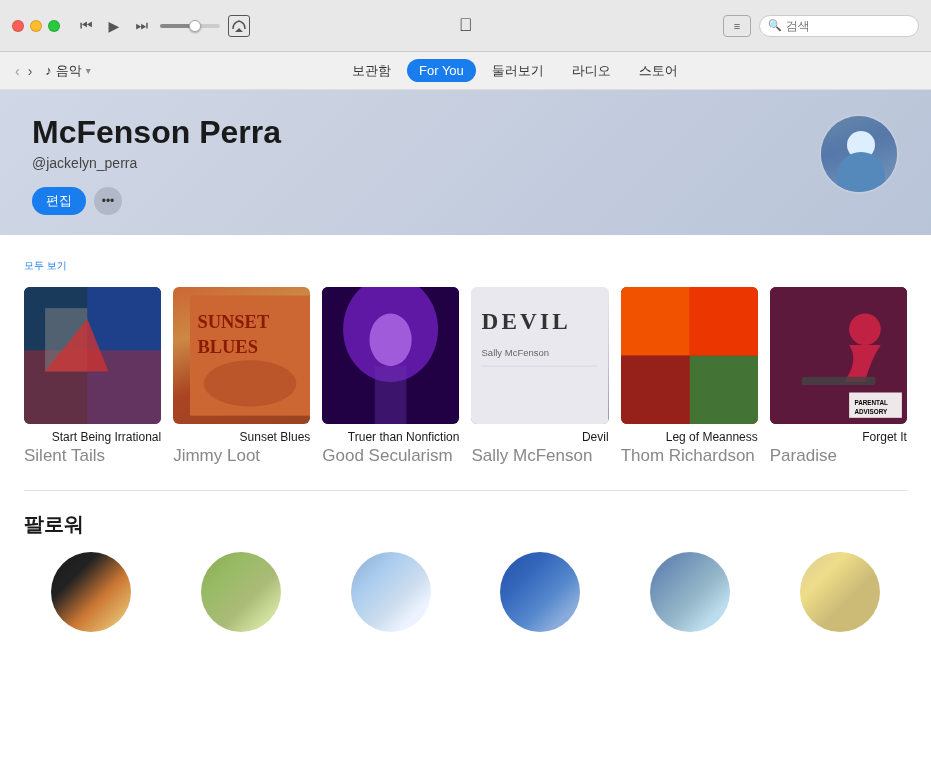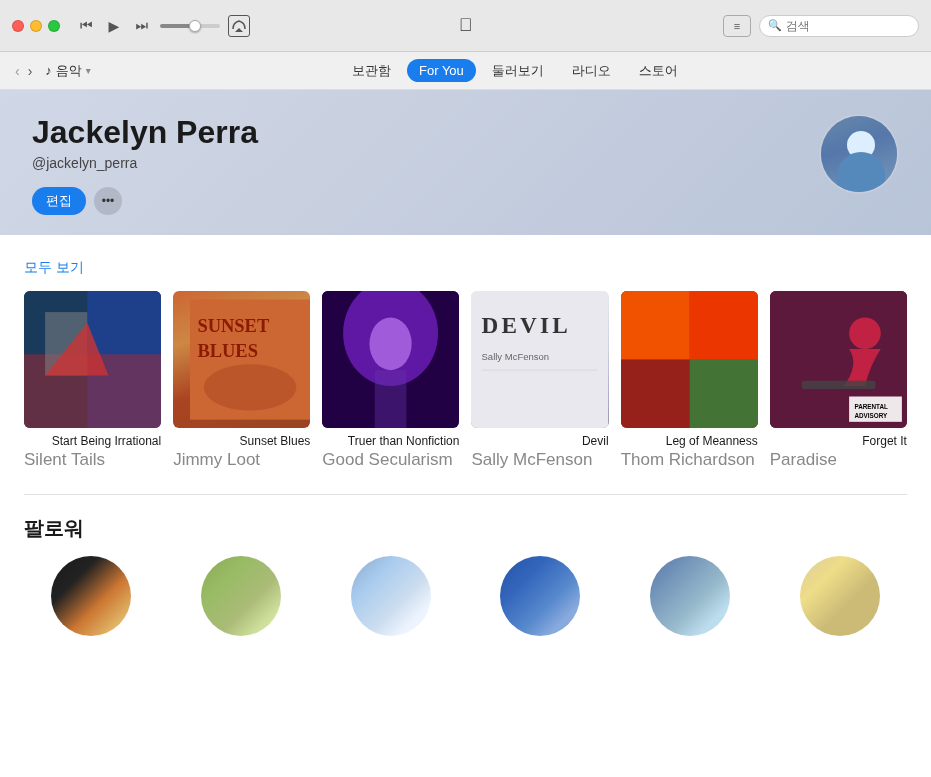--- a/index.html
+++ b/index.html
@@ -272,21 +272,21 @@
       align-items: center;
       justify-content: space-between;
       margin-bottom: 14px;
     }
     .section-title {
       font-size: 20px;
       font-weight: 700;
       color: #1a1a1a;
     }
     .see-all-btn {
-      font-size: 14px;
+      font-size: 10px;
       color: #1a7ded;
       background: none;
       border: none;
       cursor: pointer;
     }
 
     
     .albums-grid {
       display: flex;
       gap: 12px;
@@ -418,21 +418,21 @@
     <button class="nav-tab">둘러보기</button>
     <button class="nav-tab">라디오</button>
     <button class="nav-tab">스토어</button>
   </div>
 </div>
 
 <div class="content-wrapper">
 
   <div class="profile-header">
     <div class="profile-info">
-      <h1>Jackelyn Perra</h1>
+      <h1>McFenson Perra</h1>
       <p class="profile-handle">@jackelyn_perra</p>
       <div class="profile-actions">
         <button class="btn-edit">편집</button>
         <button class="btn-more">
           <span style="font-size:12px;">•••</span>
         </button>
       </div>
     </div>
     <div class="profile-avatar">
       <div class="avatar-img"></div>

